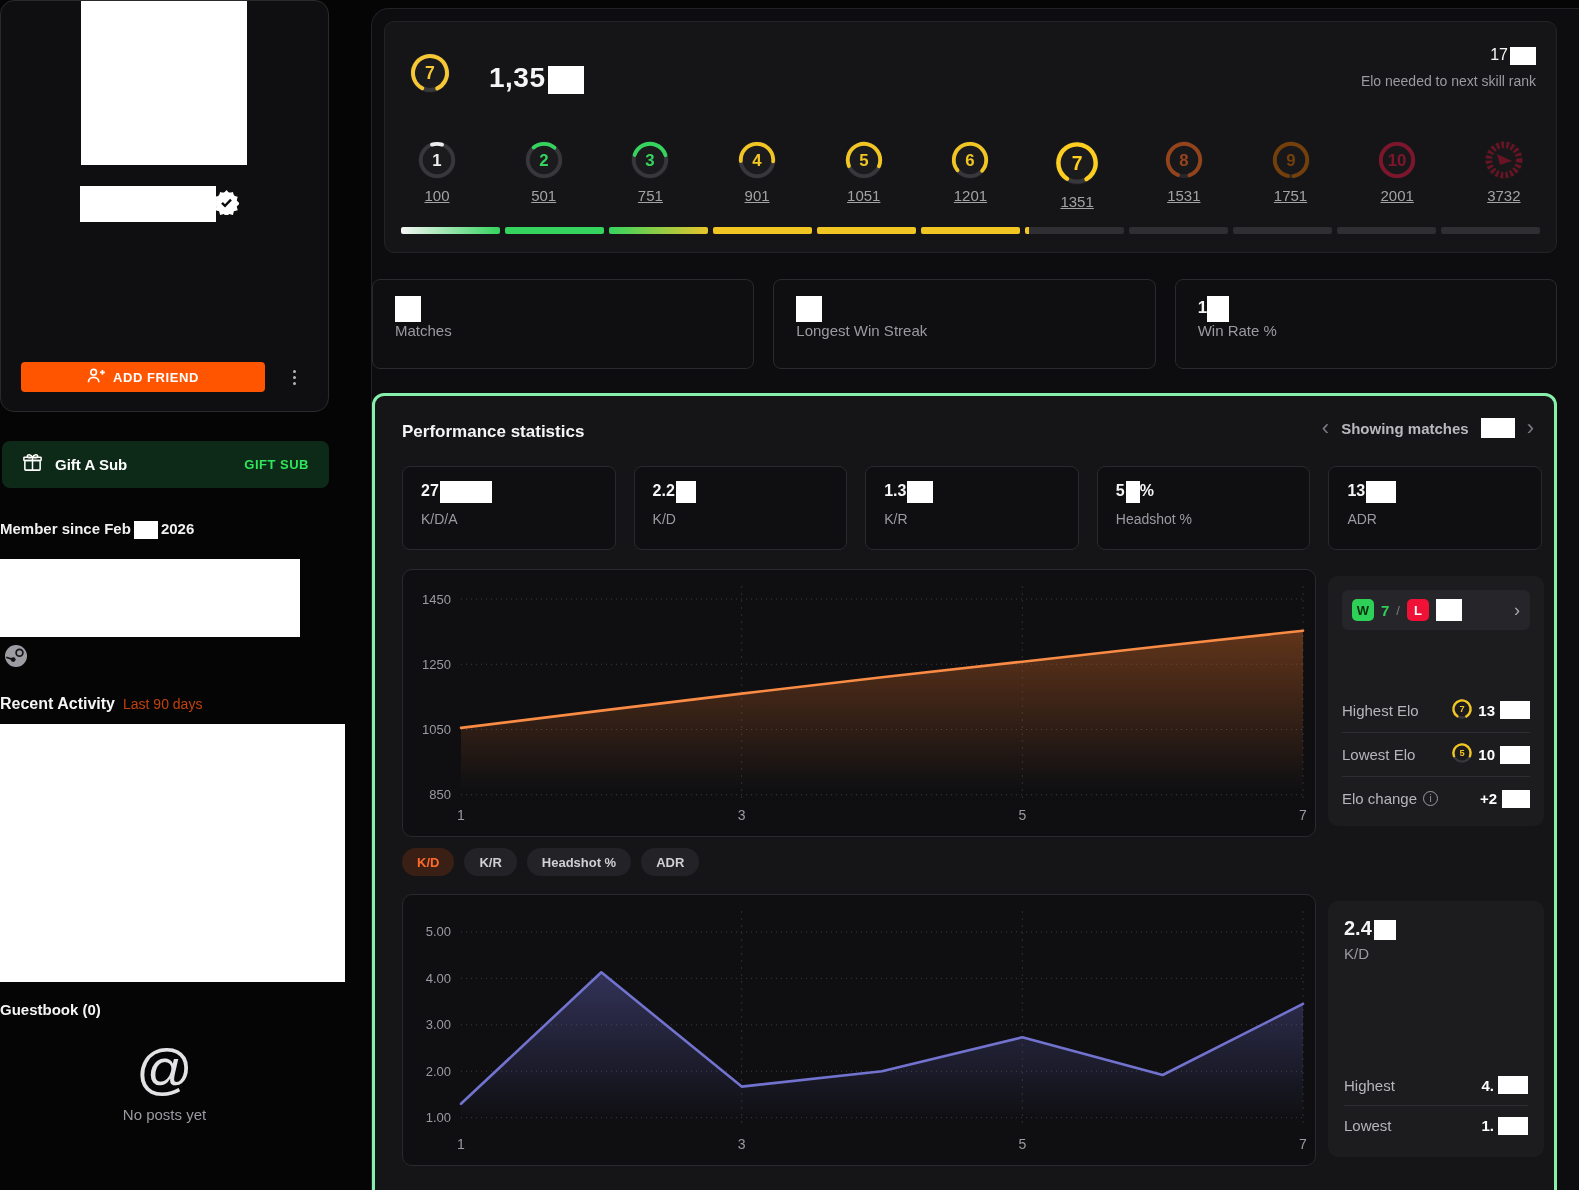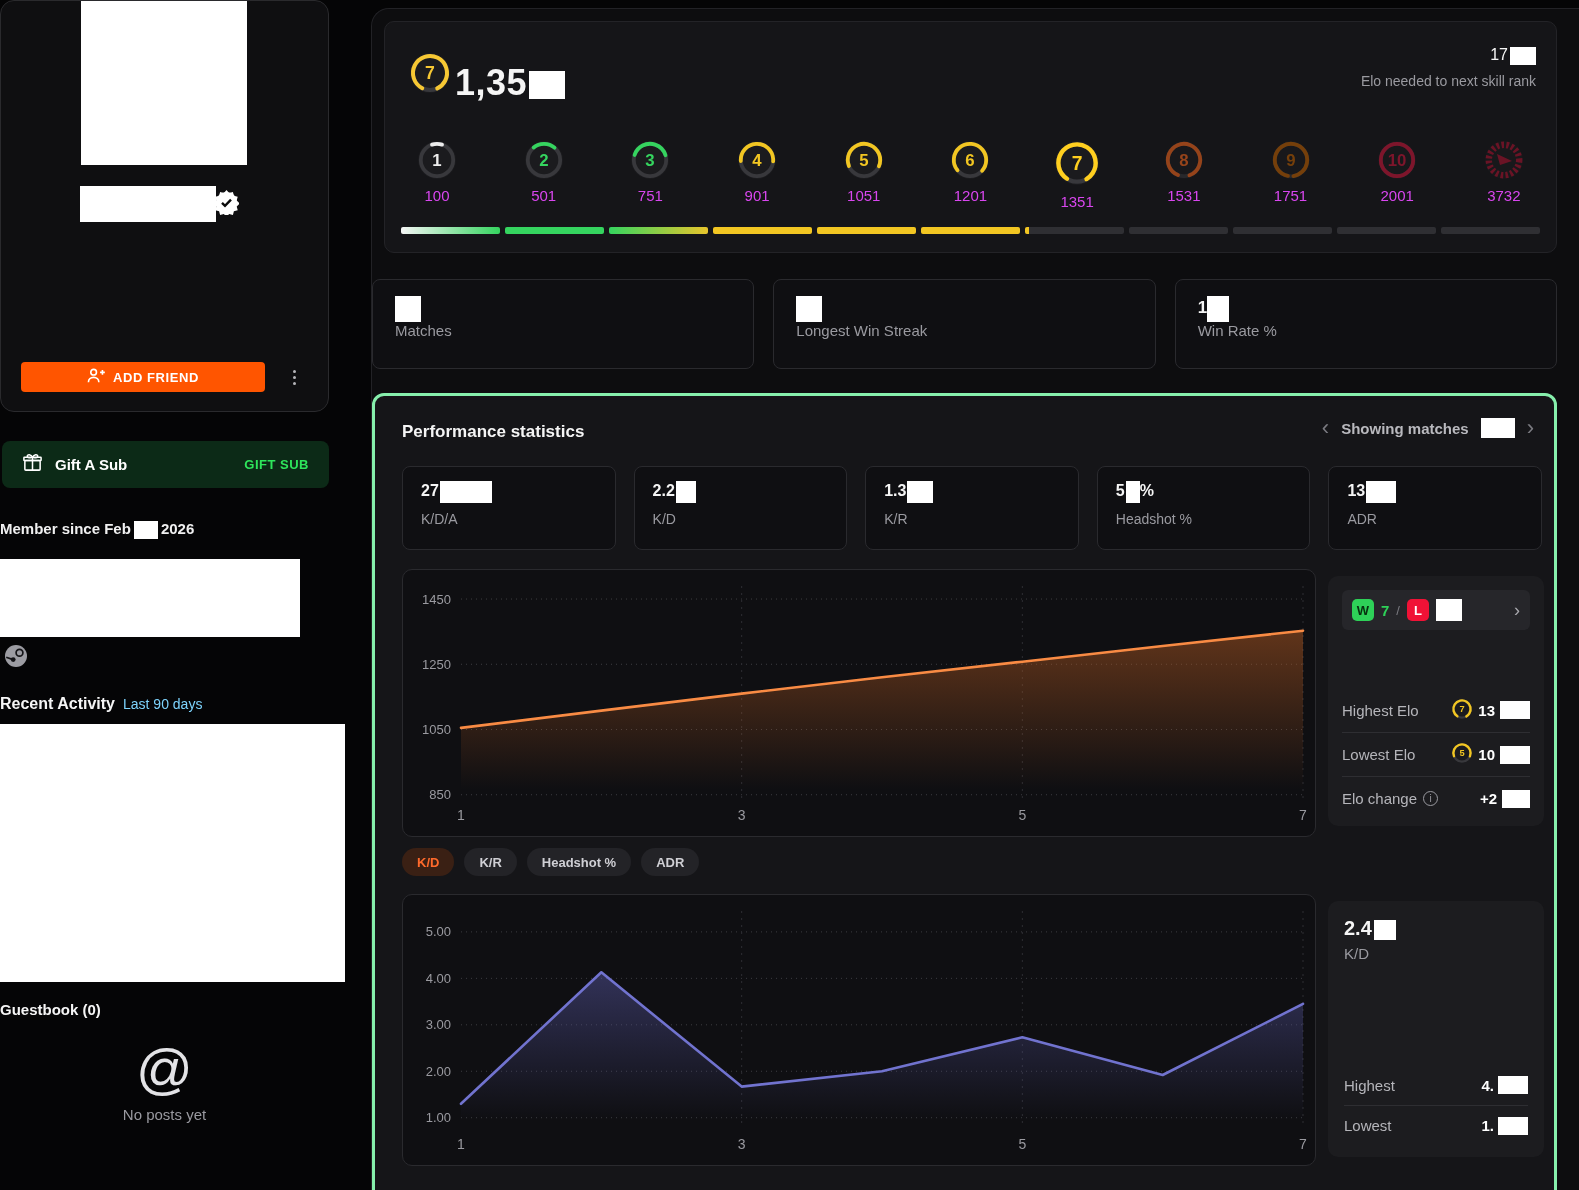--- a/index.html
+++ b/index.html
@@ -21,41 +21,41 @@
 
   .gift-card { position:absolute; left:2px; top:441px; width:327px; height:47px; background:#0c2a17; border-radius:8px; display:flex; align-items:center; padding:0 20px; }
   .gift-title { font-weight:bold; font-size:15px; color:#fff; margin-left:12px; }
   .gift-btn { margin-left:auto; background:none; border:none; color:#2ee55b; font-weight:bold; font-size:13px; letter-spacing:.5px; cursor:pointer; font-family:inherit; }
 
   .member-since { position:absolute; left:0; top:520px; font-size:15px; font-weight:bold; color:#f0f0f0; }
   .member-since .redact { width:24px; height:18px; margin:0 3px; }
   .white-block-1 { position:absolute; left:0; top:559px; width:300px; height:78px; background:#fff; }
   .steam { position:absolute; left:4px; top:644px; }
   .recent-activity { position:absolute; left:0; top:695px; font-size:16px; font-weight:bold; }
-  .recent-activity .sub { font-weight:normal; font-size:14px; color:#7dd3fc; margin-left:8px;text-align:center; }
+  .recent-activity .sub { font-weight:normal; font-size:14px; color:#c2410c; margin-left:8px;text-align:center; }
   .white-block-2 { position:absolute; left:0; top:724px; width:345px; height:258px; background:#fff; }
   .guestbook-title { position:absolute; left:0; top:1001px; font-size:15px; font-weight:bold; }
   .at-icon { position:absolute; left:0; top:1036px; width:329px; text-align:center; font-size:56px; color:#e3e3e6; }
   .gb-empty { position:absolute; left:0; top:1118px; width:329px; text-align:center; font-size:23px; font-weight:bold; }
   .gb-sub { position:absolute; left:0; top:1106px; width:329px; text-align:center; font-size:15px; color:#9a9aa0; }
 
   
   .main { position:absolute; left:371px; top:8px; width:1208px; height:1182px; background:#0d0d0f; border-radius:18px 0 0 0; border-top:1px solid #222226; border-left:1px solid #222226; }
 
   .elo-card { position:absolute; left:12px; top:12px; width:1173px; height:232px; background:#151518; border:1px solid #232327; border-radius:10px; }
   .elo-head-badge { position:absolute; left:24px; top:30px; }
-  .elo-value { position:absolute; left:70px; top:40px; font-size:36px; font-weight:bold; letter-spacing:.5px; }
+  .elo-value { position:absolute; left:104px; top:40px; font-size:28px; font-weight:bold; letter-spacing:.5px; }
   .elo-value .redact { width:36px; height:28px; margin-left:2px; }
   .next-rank { position:absolute; right:20px; top:24px; text-align:right; }
   .next-rank .val { font-size:16px; font-weight:normal; }
   .next-rank .val .redact { width:26px; height:18px; margin-left:2px; }
   .next-rank .lbl { margin-top:8px; font-size:14px; color:#9a9aa0; }
   .levels-row { position:absolute; left:22px; right:22px; top:118px; display:flex; justify-content:space-between; align-items:flex-start; }
   .level-cell { display:flex; flex-direction:column; align-items:center; width:60px; }
-  .level-elo { margin-top:7px; font-size:15px; color:#d946ef; }
+  .level-elo { margin-top:7px; font-size:15px; color:#a3a3a3;text-decoration:underline; }
   .progress-row { position:absolute; left:16px; right:16px; top:205px; height:7px; display:flex; gap:5px; }
   .seg { flex:1; border-radius:2px; position:relative; overflow:hidden; }
   .seg > i { position:absolute; left:0; top:0; bottom:0; display:block; }
 
   .summary-row { position:absolute; left:0; top:270px; width:1185px; height:90px; display:flex; gap:19px; }
   .summary-card { flex:1; background:#0f0f12; border:1px solid #2a2a2e; border-radius:8px; padding:16px 22px; }
   .summary-card .val { font-size:17px; font-weight:bold; min-height:26px; }
   .summary-card .val .redact { width:26px; height:26px; }
   .summary-card .lbl { font-size:15px; color:#9a9aa0; }
 

